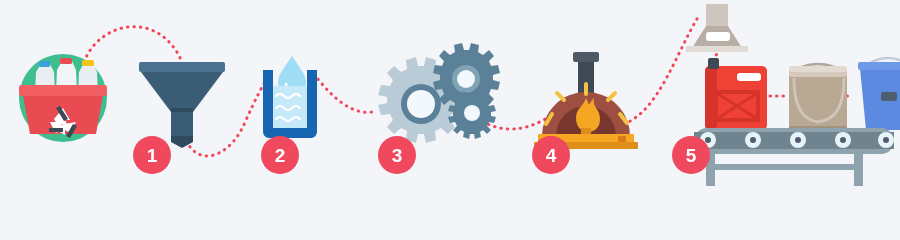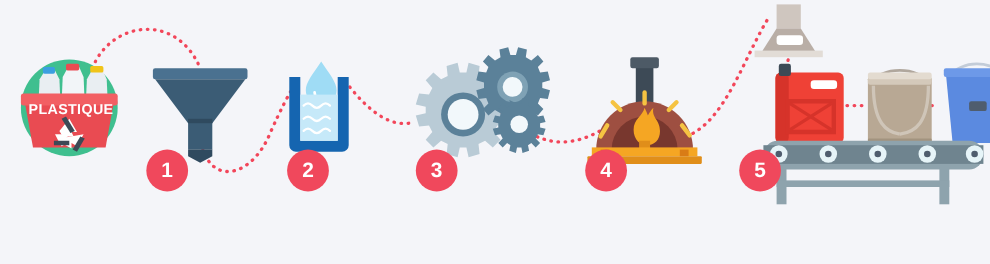--- a/index.html
+++ b/index.html
@@ -204,21 +204,20 @@
           <circle cx="886" cy="140" r="3" fill="#4f5d6e"></circle>
       </g>
       <g fill="#8ea3ad">
         <rect x="706" y="152" width="9" height="34"></rect>
         <rect x="854" y="152" width="9" height="34"></rect>
         <rect x="706" y="164" width="157" height="6"></rect>
       </g>
     </g>
   </svg>
 
-  <div class="lbl" style="left:26px; top:92px; width:76px; text-align:center; font-size:13px;">PLASTIQUE</div>
 
   <div class="step-num" style="left:133px; top:136px;">1</div>
   <div class="step-num" style="left:261px; top:136px;">2</div>
   <div class="step-num" style="left:378px; top:136px;">3</div>
   <div class="step-num" style="left:532px; top:136px;">4</div>
   <div class="step-num" style="left:672px; top:136px;">5</div>
 
 </div>
 
 </body></html>

